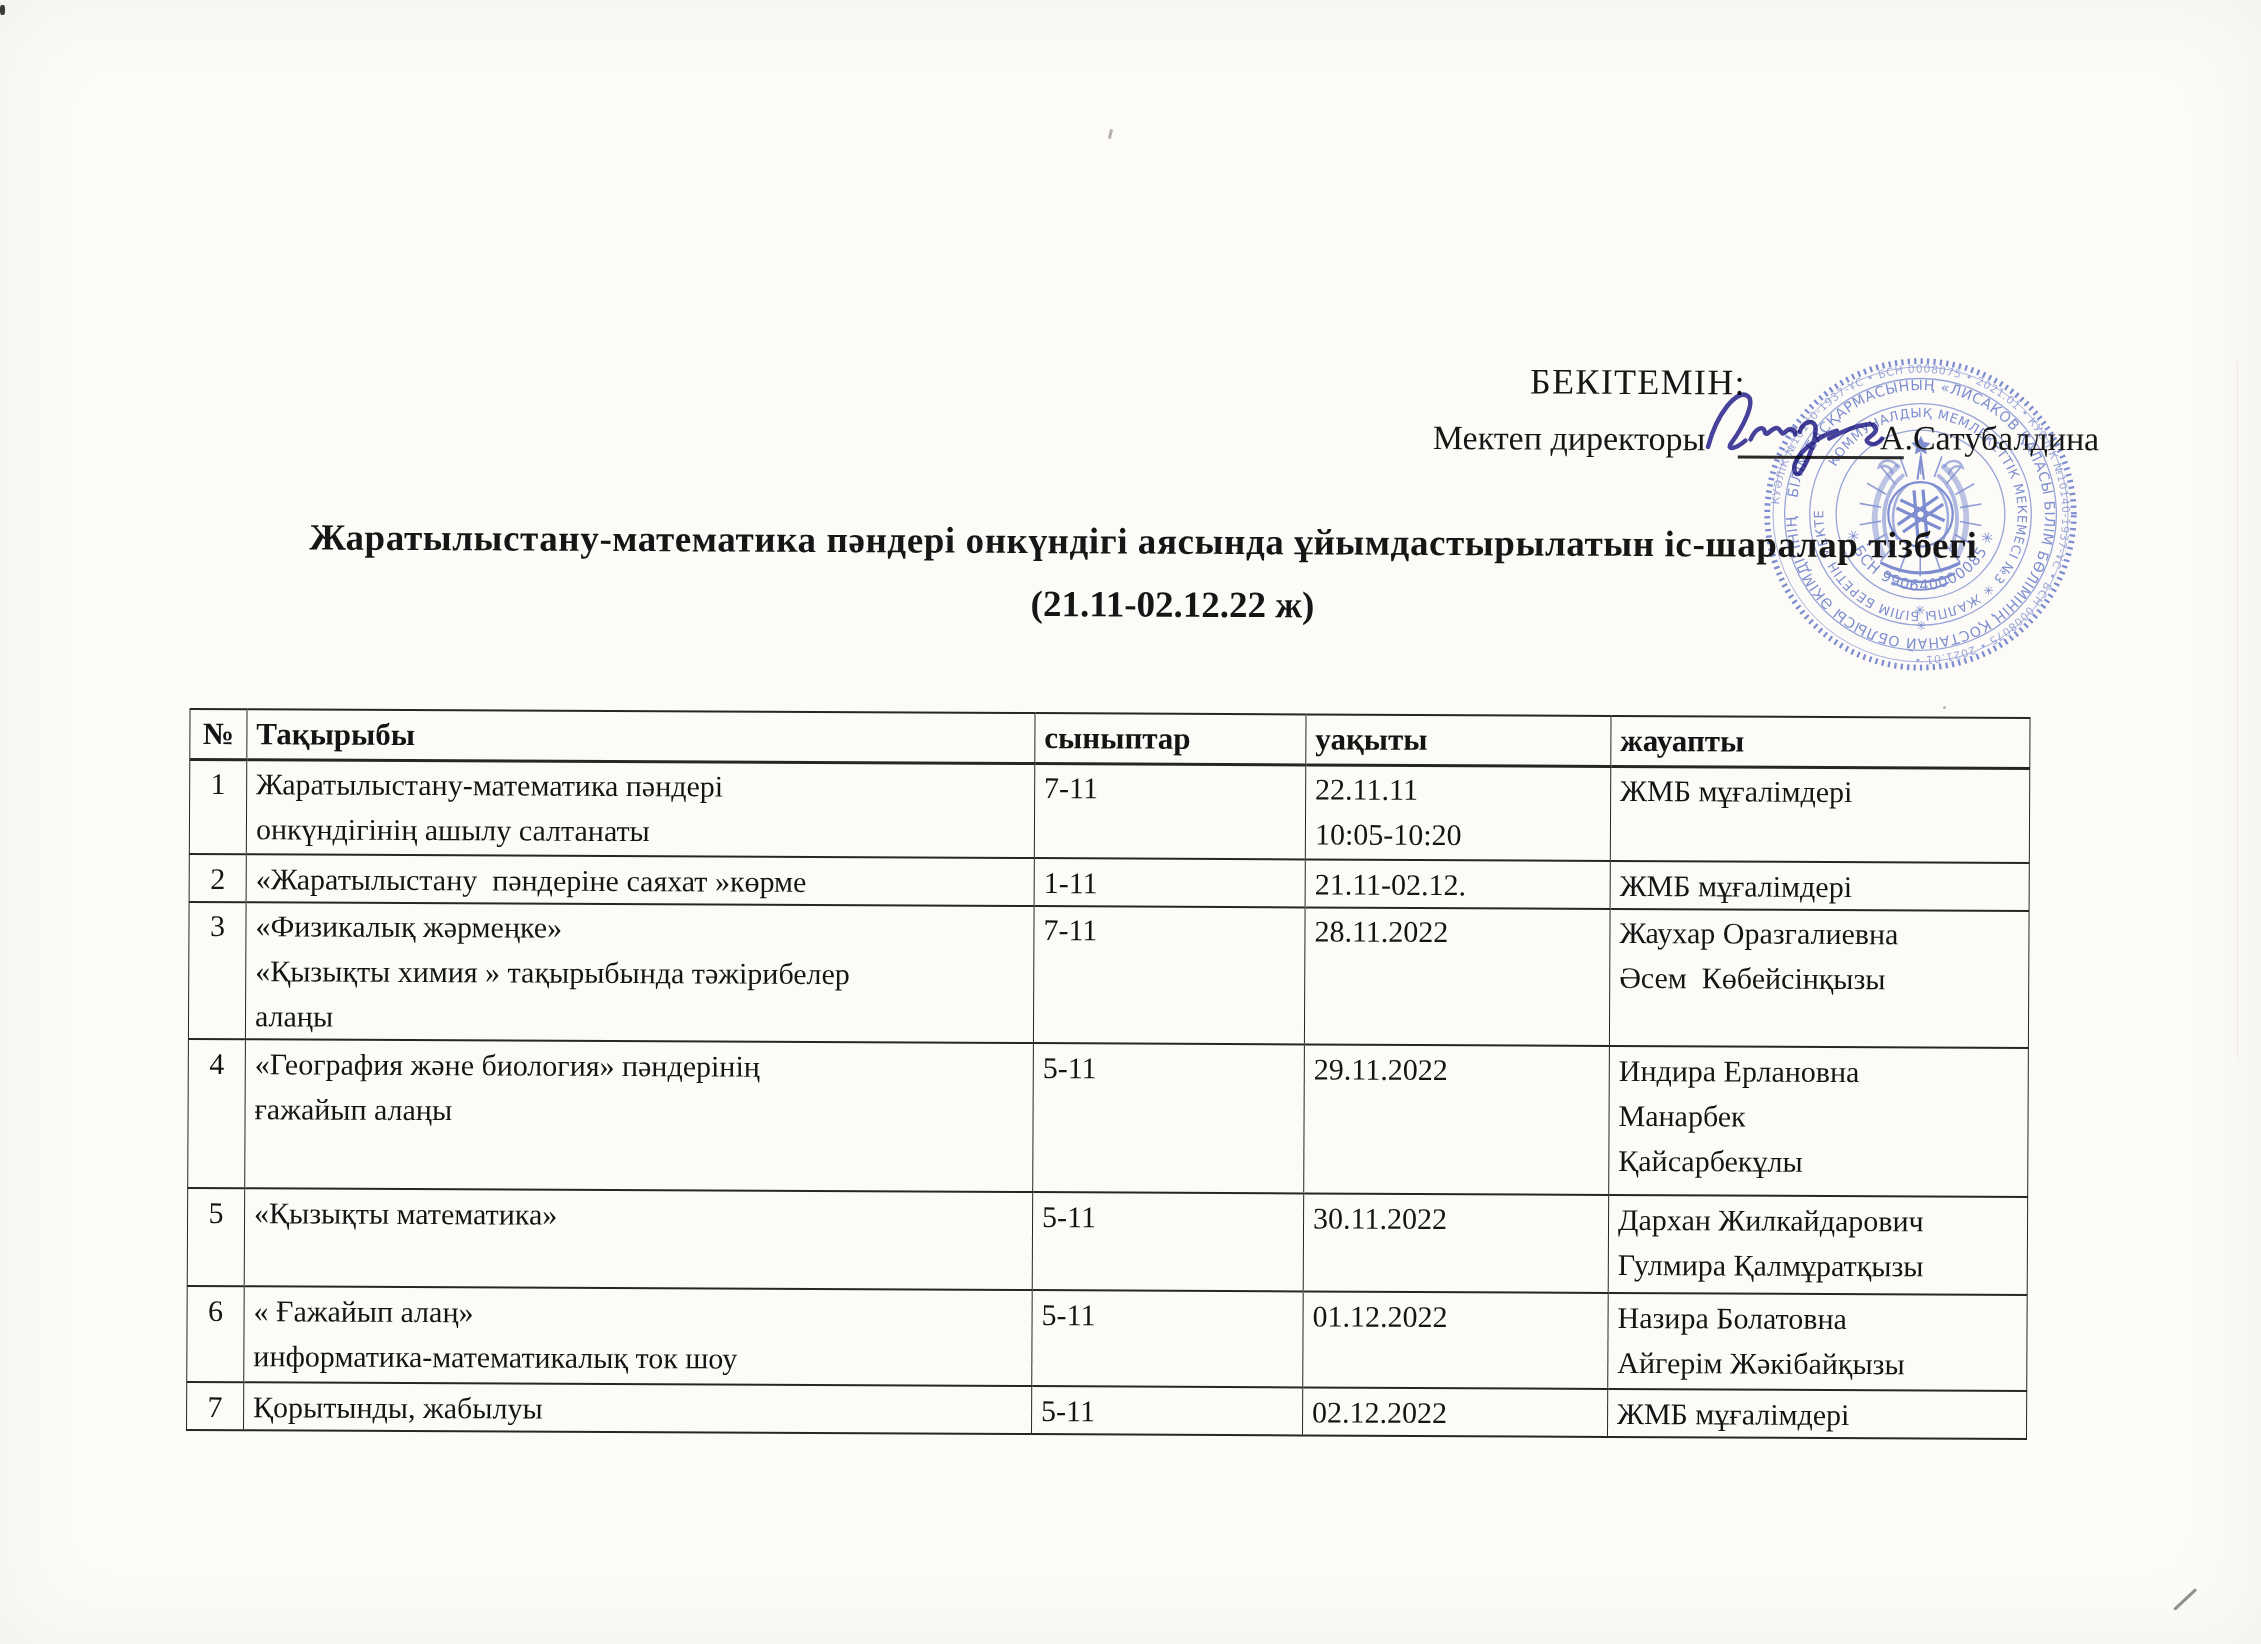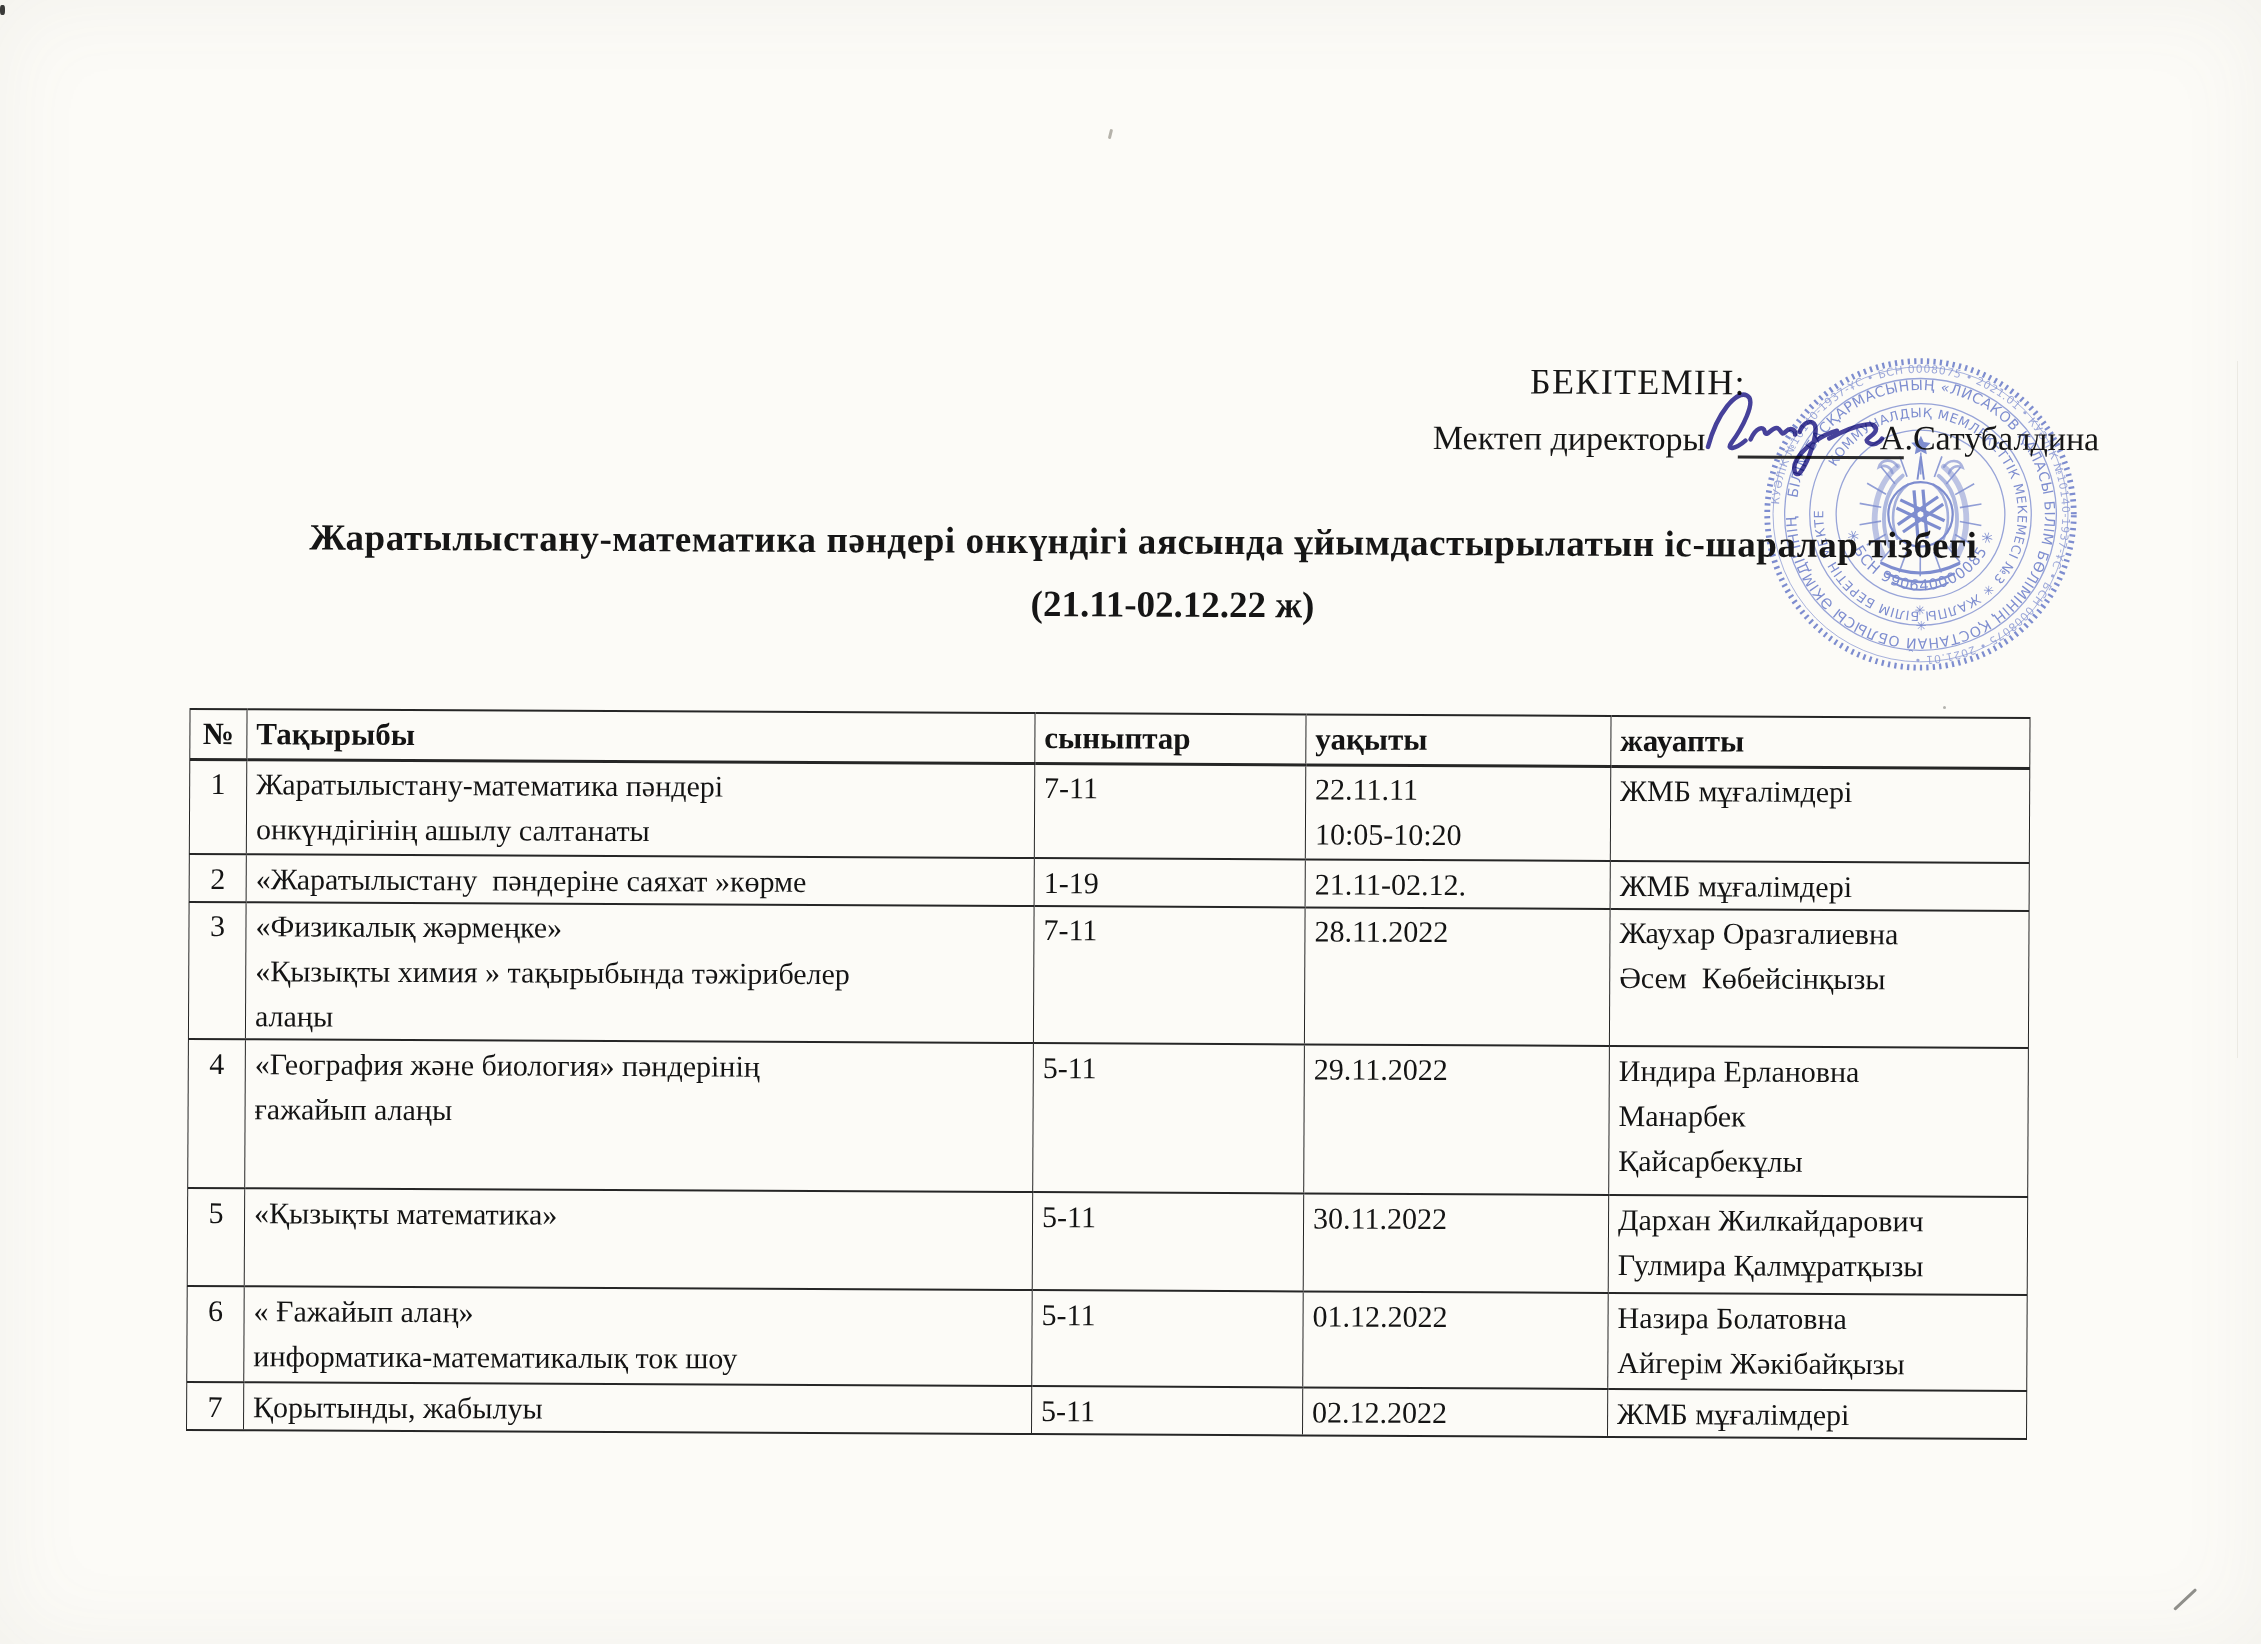--- a/index.html
+++ b/index.html
@@ -191,21 +191,21 @@
     <td class="c-topic">Жаратылыстану-математика пәндері
 онкүндігінің ашылу салтанаты</td>
     <td class="c-grades">7-11</td>
     <td class="c-time">22.11.11
 10:05-10:20</td>
     <td class="c-resp">ЖМБ мұғалімдері</td>
   </tr>
           <tr>
     <td class="c-num">2</td>
     <td class="c-topic">«Жаратылыстану  пәндеріне саяхат »көрме</td>
-    <td class="c-grades">1-19</td>
+    <td class="c-grades">1-11</td>
     <td class="c-time">21.11-02.12.</td>
     <td class="c-resp">ЖМБ мұғалімдері</td>
   </tr>
           <tr>
     <td class="c-num">3</td>
     <td class="c-topic">«Физикалық жәрмеңке»
 «Қызықты химия » тақырыбында тәжірибелер
 алаңы</td>
     <td class="c-grades">7-11</td>
     <td class="c-time">28.11.2022</td>

